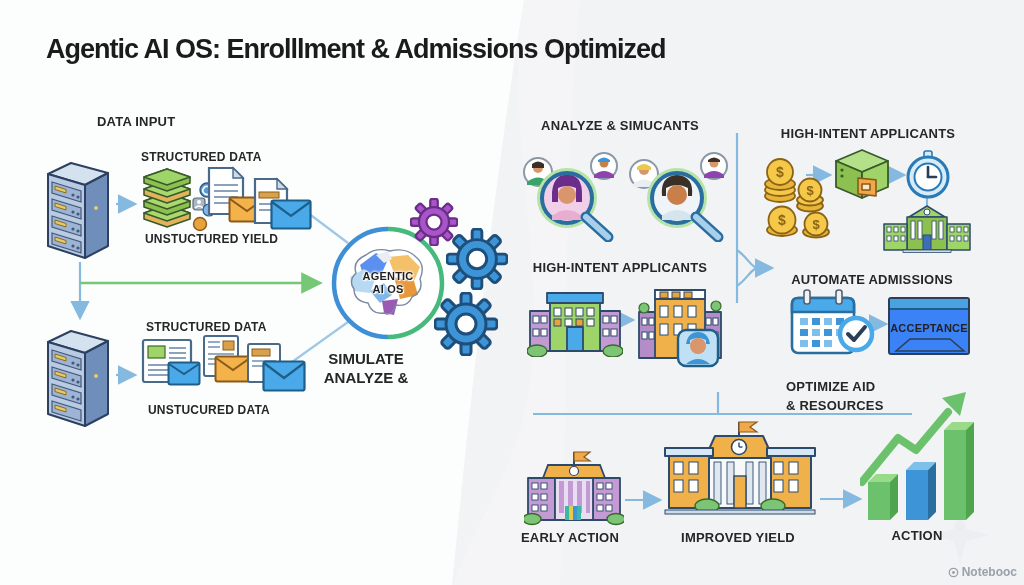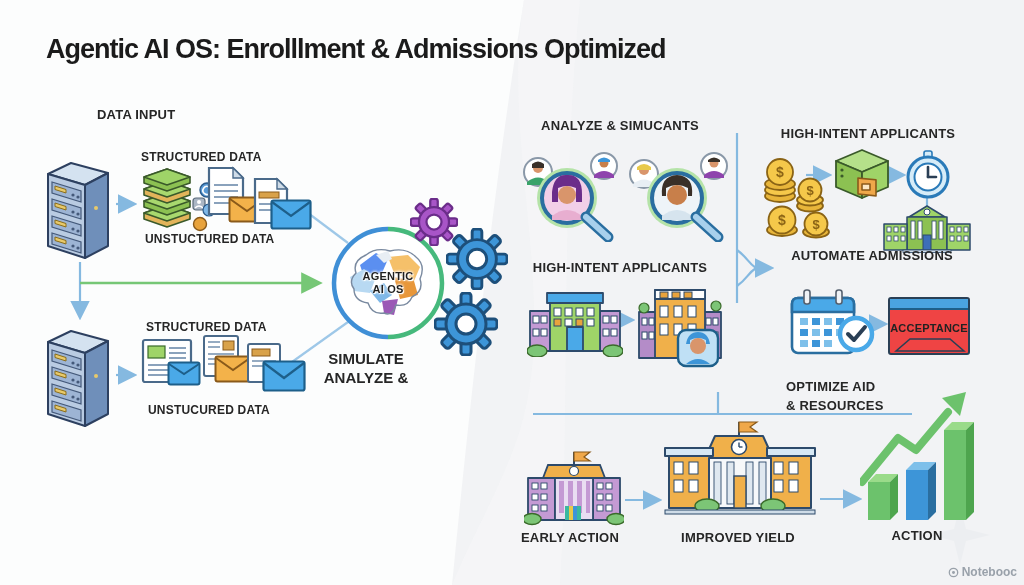--- a/index.html
+++ b/index.html
@@ -8,21 +8,21 @@
   .abs{position:absolute;}
   .title{font-size:27px;font-weight:800;letter-spacing:-1px;color:#1b1b1b;white-space:nowrap;}
   .h-label{font-weight:700;color:#262626;font-size:13px;letter-spacing:.2px;white-space:nowrap;}
   .h-label.sm{font-size:12px;}
   .centered{text-align:center;}
   .cap{font-weight:700;font-size:15px;color:#262626;line-height:1.25;}
   .core-circle{width:116px;height:116px;}
   .core-text{position:absolute;left:0;top:0;width:116px;height:116px;display:flex;flex-direction:column;
              align-items:center;justify-content:center;font-weight:700;font-size:11px;color:#1f1f1f;
              text-shadow:0 0 3px #fff,0 0 3px #fff,0 0 3px #fff,1px 1px 0 #fff;line-height:1.2;letter-spacing:.2px;}
-  .acceptance{box-sizing:border-box;width:82px;height:58px;background:#ef4444;border:2px solid #2a3f55;border-radius:3px;
+  .acceptance{box-sizing:border-box;width:82px;height:58px;background:#3b82f6;border:2px solid #2a3f55;border-radius:3px;
               position:relative;display:flex;align-items:center;justify-content:center;}
   .acceptance .topbar{position:absolute;top:0;left:0;right:0;height:9px;background:#4aa3e0;border-bottom:2px solid #1d5f8a;}
   .acceptance .flap{position:absolute;bottom:1px;left:4px;}
   .acceptance .txt{font-weight:700;font-size:11px;letter-spacing:.2px;margin-top:4px;}
   .watermark{position:absolute;right:7px;bottom:6px;display:flex;align-items:center;gap:3px;
              color:#99a1aa;font-size:12px;font-weight:600;}
   svg{display:block;}
 </style>
 </head>
 <body>
@@ -64,21 +64,21 @@
       <line x1="533" y1="414" x2="912" y2="414"></line>
       <line x1="718" y1="392" x2="718" y2="413"></line>
       <line x1="625" y1="500" x2="658" y2="500" marker-end="url(#ab)"></line>
       <line x1="820" y1="499" x2="858" y2="499" marker-end="url(#ab)"></line>
     </g>
     <line x1="80" y1="283" x2="318" y2="283" stroke="#76c776" stroke-width="2.4" marker-end="url(#ag)"></line>
   </svg>
 
   <div class="abs title" style="left:46px;top:34px;">Agentic AI OS: Enrolllment &amp; Admissions Optimized</div>
 
-  <div class="abs h-label" style="left:50px;top:107px;padding-left:47px;">DATA INPUT</div>
+  <div class="abs h-label" style="left:50px;top:114px;padding-left:47px;">DATA INPUT</div>
 
   <svg class="abs" style="left:44px;top:156px;" width="68" height="106" viewBox="0 0 68 106">
     <g stroke="#2d4060" stroke-width="2" stroke-linejoin="round">
       <polygon points="4,18 27,7 64,17 41,29" fill="#d4e2f0"></polygon>
       <polygon points="41,29 64,17 64,90 41,102" fill="#6f8fba"></polygon>
       <polygon points="4,18 41,29 41,102 4,90" fill="#b9cbe2"></polygon>
     </g>
     <g stroke="#44597a" stroke-width="1.2">
       <polygon points="8,26 37,35 37,46 8,37" fill="#9db4d4"></polygon>
       <polygon points="8,43 37,52 37,63 8,54" fill="#9db4d4"></polygon>
@@ -127,21 +127,21 @@
         <circle cx="34" cy="41" r="1.6"></circle>
       <circle cx="29" cy="56" r="1.6"></circle>
         <circle cx="34" cy="58" r="1.6"></circle>
       <circle cx="29" cy="73" r="1.6"></circle>
         <circle cx="34" cy="75" r="1.6"></circle>
       <circle cx="52" cy="52" r="2" fill="#e8c96a"></circle>
     </g>
   </svg>
 
   <div class="abs h-label sm" style="left:141px;top:150px;">STRUCTURED DATA</div>
-  <div class="abs h-label sm" style="left:145px;top:232px;">UNSTUCTURED DATA</div>
+  <div class="abs h-label sm" style="left:145px;top:232px;">UNSTUCTURED YIELD</div>
 
   <svg class="abs" style="left:140px;top:163px;" width="56" height="66" viewBox="0 0 56 66">
     <g stroke="#3a5a2a" stroke-width="1.6" stroke-linejoin="round">
       <path d="M4,50 L27,42 L50,50 L50,56 L27,64 L4,56 Z" fill="#e2b45a"></path>
       <polygon points="4,50 27,42 50,50 27,58" fill="#a8d86e"></polygon>
       <path d="M4,38 L27,30 L50,38 L50,44 L27,52 L4,44 Z" fill="#8cc152"></path>
       <polygon points="4,38 27,30 50,38 27,46" fill="#a8d86e"></polygon>
       <path d="M4,26 L27,18 L50,26 L50,32 L27,40 L4,32 Z" fill="#e2b45a"></path>
       <polygon points="4,26 27,18 50,26 27,34" fill="#a8d86e"></polygon>
       <path d="M4,14 L27,6 L50,14 L50,20 L27,28 L4,20 Z" fill="#8cc152"></path>
@@ -482,21 +482,21 @@
         <rect x="74" y="22" width="4" height="5"></rect>
         <rect x="81" y="22" width="4" height="5"></rect>
       <rect x="67" y="31" width="4" height="5"></rect>
         <rect x="74" y="31" width="4" height="5"></rect>
         <rect x="81" y="31" width="4" height="5"></rect>
     </g>
     <rect x="40" y="30" width="8" height="15" fill="#3d6fb8" stroke="#2d4a6b" stroke-width="1"></rect>
     <rect x="20" y="45" width="48" height="2.5" fill="#cfdce8" stroke="#2d4a6b" stroke-width="0.8"></rect>
   </svg>
 
-  <div class="abs h-label centered" style="left:772px;top:248px;width:200px;">AUTOMATE ADMISSIONS</div>
+  <div class="abs h-label centered" style="left:772px;top:272px;width:200px;">AUTOMATE ADMISSIONS</div>
 
   <svg class="abs" style="left:790px;top:288px;" width="66" height="68" viewBox="0 0 66 68">
     <rect x="2" y="10" width="62" height="55" rx="6" fill="#fff" stroke="#2a6ea0" stroke-width="2.6"></rect>
     <path d="M2,16 q0,-6 6,-6 h50 q6,0 6,6 v8 H2 Z" fill="#4aa9e8" stroke="#2a6ea0" stroke-width="2.6"></path>
     <rect x="14" y="2" width="6" height="14" rx="2.5" fill="#eef2f6" stroke="#55606e" stroke-width="1.6"></rect>
     <rect x="46" y="2" width="6" height="14" rx="2.5" fill="#eef2f6" stroke="#55606e" stroke-width="1.6"></rect>
     <g fill="#7ec0ea">
       <rect x="10" y="30" width="8" height="7"></rect>
         <rect x="22" y="30" width="8" height="7" fill="#3d95d8"></rect>
         <rect x="34" y="30" width="8" height="7"></rect>

